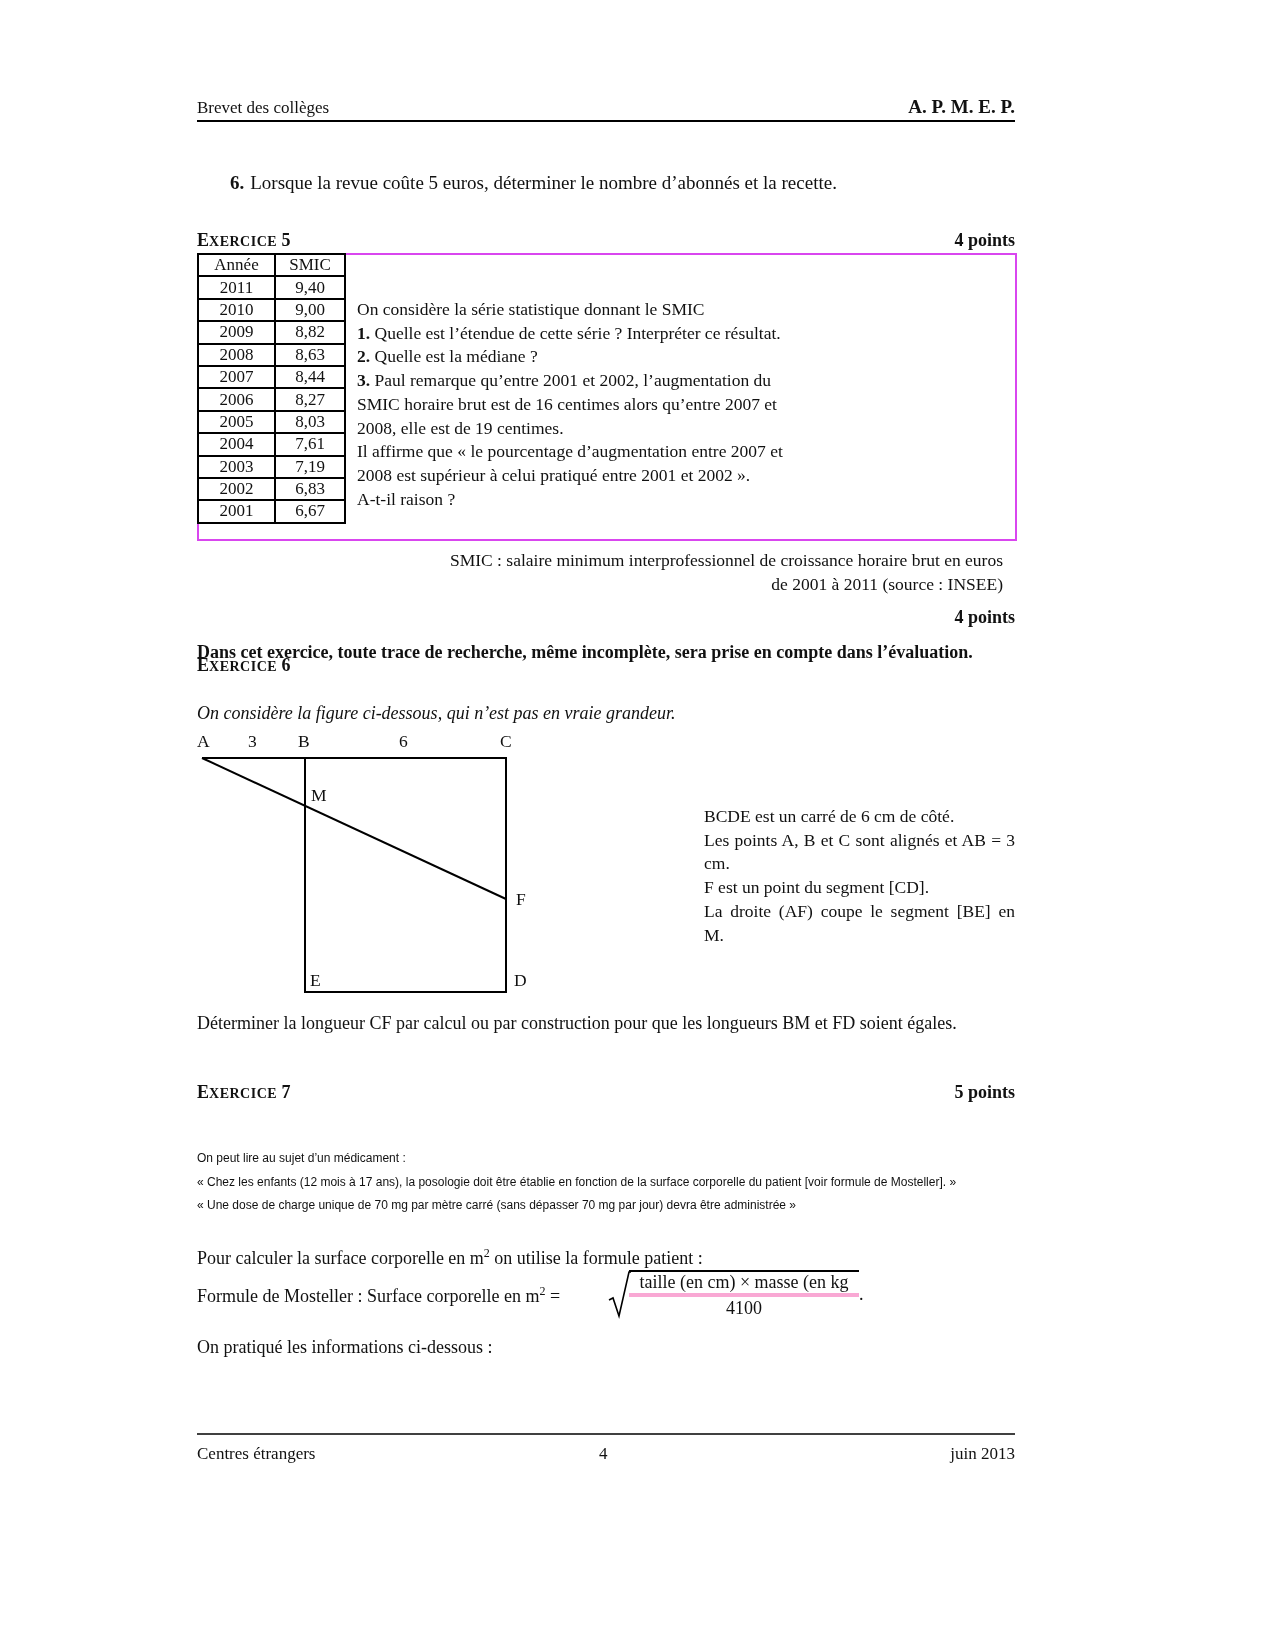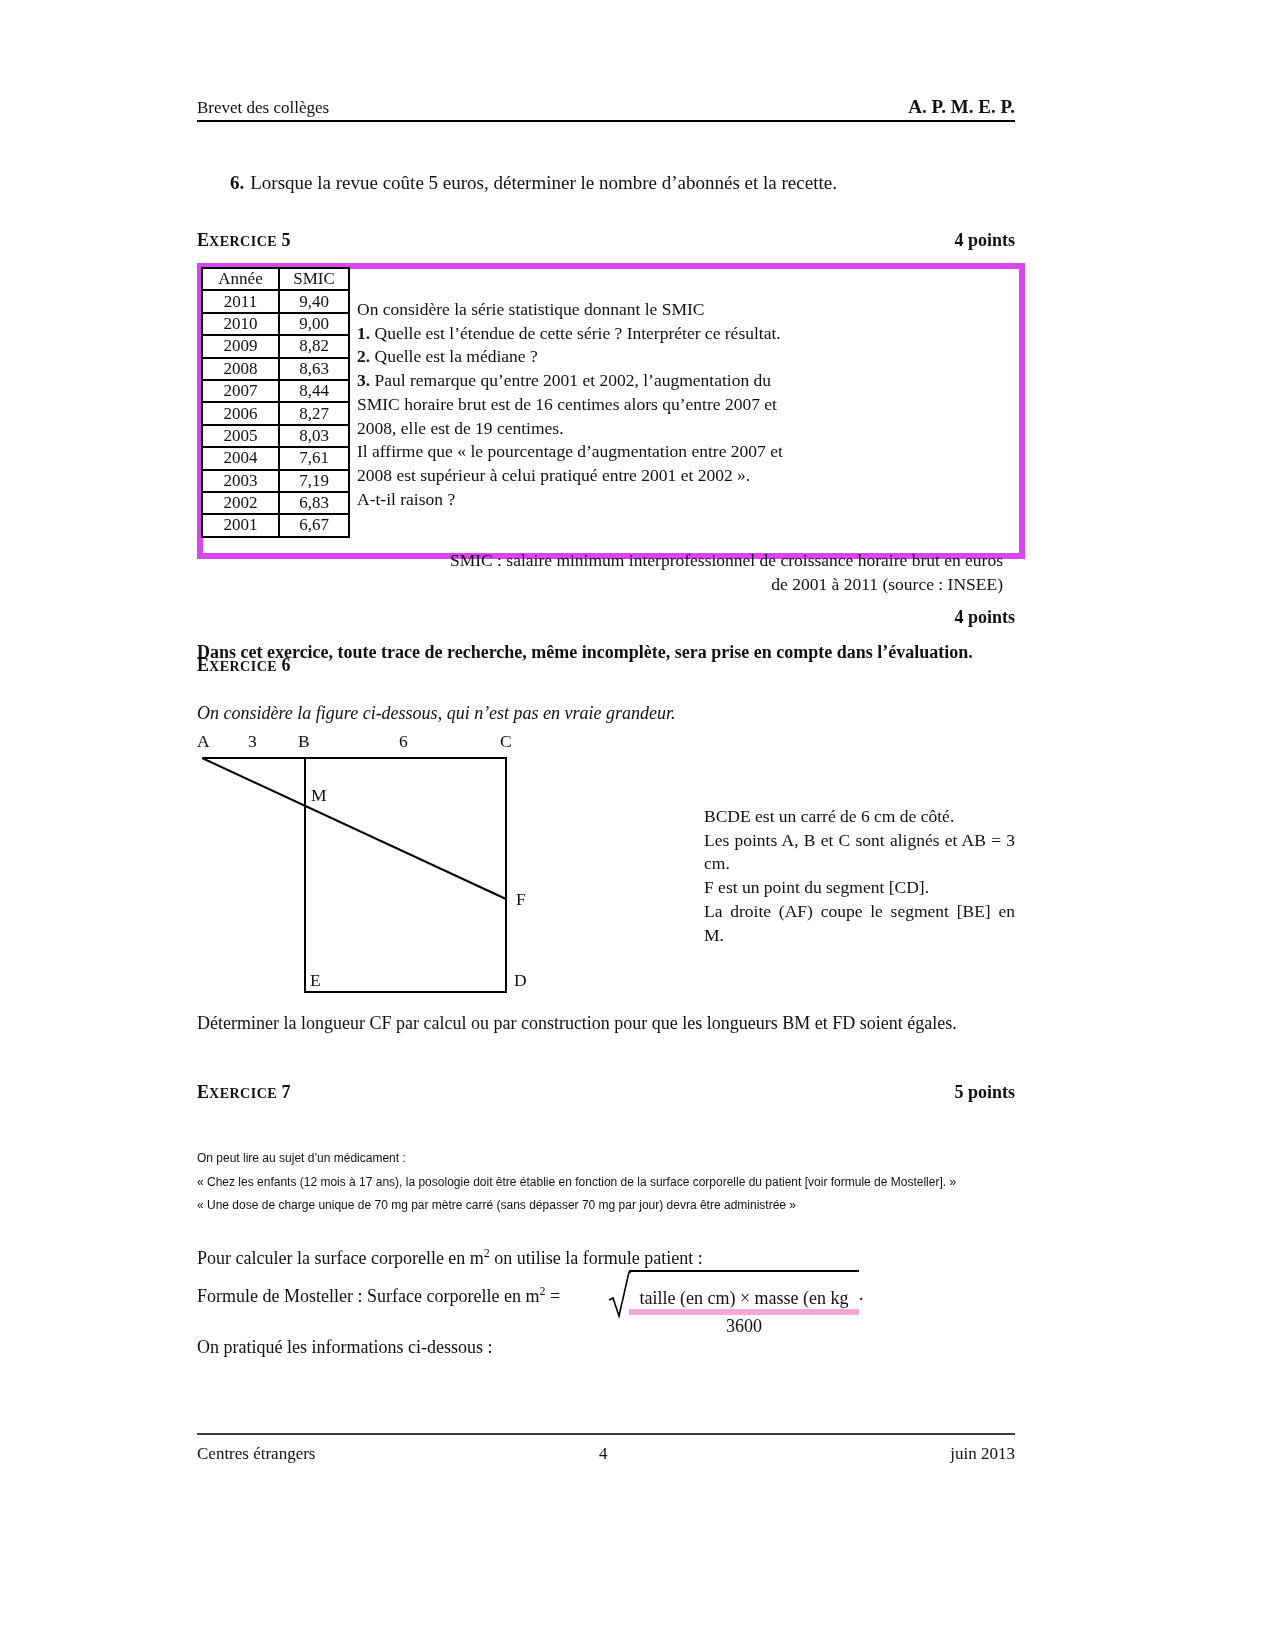--- a/index.html
+++ b/index.html
@@ -8,41 +8,41 @@
   .hdr { left: 197px; top: 96px; width: 818px; height: 24px; border-bottom: 2px solid #000; font-family: "Liberation Serif", serif; font-size: 17px; }
   .hdr .left { position: absolute; left: 0; top: 2px; }
   .hdr .right { position: absolute; right: 0; top: 0; font-weight: bold; font-size: 19px; }
   .ftr { left: 197px; top: 1433px; width: 818px; border-top: 2px solid #404040; font-family: "Liberation Serif", serif; font-size: 17px; }
   .ftr span { position: absolute; top: 9px; }
   .q6 { left: 230px; top: 172px; font-family: "Liberation Serif", serif; font-size: 19px; }
   .q6 b { margin-right: 6px; }
   .ex-title { font-family: "Liberation Serif", serif; font-weight: bold; font-size: 18px; }
   .ex-title .sc { font-size: 14px; letter-spacing: 0.5px; }
   .pts { font-family: "Liberation Serif", serif; font-weight: bold; font-size: 18px; text-align: right; }
-  .box5 { left: 197px; top: 263px; width: 816px; height: 284px; border: 6px solid #d946ef; }
+  .box5 { left: 197px; top: 253px; width: 816px; height: 284px; border: 2px solid #d946ef; }
   table.smic { position: absolute; left: -2px; top: -2px; border-collapse: collapse; font-family: "Liberation Serif", serif; font-size: 17px; }
   table.smic td, table.smic th { border: 2px solid #000; height: 20.4px; padding: 0; text-align: center; font-weight: normal; }
   table.smic td.y, table.smic th.y { width: 75px; }
   table.smic td.v, table.smic th.v { width: 68px; }
   .ex5text { left: 357px; top: 298px; width: 520px; line-height: 23.7px; font-family: "Liberation Serif", serif; font-size: 17.5px; }
   .ex5text div { white-space: nowrap; }
   .note5 { left: 340px; top: 549px; width: 663px; text-align: right; line-height: 23.5px; font-family: "Liberation Serif", serif; font-size: 17.5px; }
   .bold-inst { left: 197px; top: 640px; width: 818px; font-weight: bold; font-family: "Liberation Serif", serif; font-size: 18px; line-height: 24px; text-align: justify; }
   .ital { left: 197px; top: 703px; font-style: italic; font-family: "Liberation Serif", serif; font-size: 18px; }
   .lbl { font-family: "Liberation Serif", serif; font-size: 17.5px; }
   .desc6 { left: 704px; top: 805px; width: 311px; line-height: 23.7px; font-family: "Liberation Serif", serif; font-size: 17.5px; text-align: justify; }
   .q-ex6 { left: 197px; top: 1011px; width: 818px; line-height: 24px; font-family: "Liberation Serif", serif; font-size: 18px; text-align: justify; }
   .ex7body { left: 197px; top: 1117px; width: 818px; line-height: 23.7px; font-family: Liberation Sans, sans-serif; font-size: 12px; text-align: justify; margin-top: 30px; }
   .formula-intro { left: 197px; top: 1246px; font-family: "Liberation Serif", serif; font-size: 18px; }
   .formula { left: 197px; top: 1270px; font-family: "Liberation Serif", serif; font-size: 18px; height: 50px; }
   .formula .lhs { position: absolute; left: 0; top: 14px; white-space: nowrap; }
   .formula sup, .formula-intro sup { font-size: 12px; }
   .sqrt { position: absolute; left: 410px; top: 0; }
   .frac { position: absolute; left: 432px; top: 0; width: 230px; text-align: center; }
-  .frac .num { border-top: 2px solid #000; padding-top: 16px; border-bottom: 6px solid #f9a8d4; white-space: nowrap; }
+  .frac .num { border-top: 2px solid #000; padding-top: 0px; border-bottom: 4px solid #f9a8d4; white-space: nowrap; }
   .frac .den { padding-top: 1px; }
   .consider { left: 197px; top: 1337px; font-family: "Liberation Serif", serif; font-size: 18px; }
 </style>
 </head>
 <body>
 
 <div class="abs hdr">
   <span class="left">Brevet des collèges</span>
   <span class="right">A. P. M. E. P.</span>
 </div>
@@ -177,21 +177,21 @@
   <span>Pour calculer la surface corporelle en m</span><sup>2</sup><span> on utilise la formule patient :</span>
 </div>
 
 <div class="abs formula">
   <span class="lhs"><span>Formule de Mosteller : Surface corporelle en m</span><sup>2</sup><span> =</span></span>
   <svg class="sqrt" width="24" height="50">
     <polyline points="2,30 6,28 12,46 22,2 24,2" fill="none" stroke="#000" stroke-width="1.6"></polyline>
   </svg>
   <div class="frac">
     <div class="num">taille (en cm) × masse (en kg</div>
-    <div class="den">3600</div>
+    <div class="den">4100</div>
   </div>
   <span class="abs" style="left:662px; top:14px;">.</span>
 </div>
 
 <div class="abs consider">On pratiqué les informations ci-dessous :</div>
 
 <div class="abs ftr">
   <span style="left:0;">Centres étrangers</span>
   <span style="left:402px;">4</span>
   <span style="right:0;">juin 2013</span>

